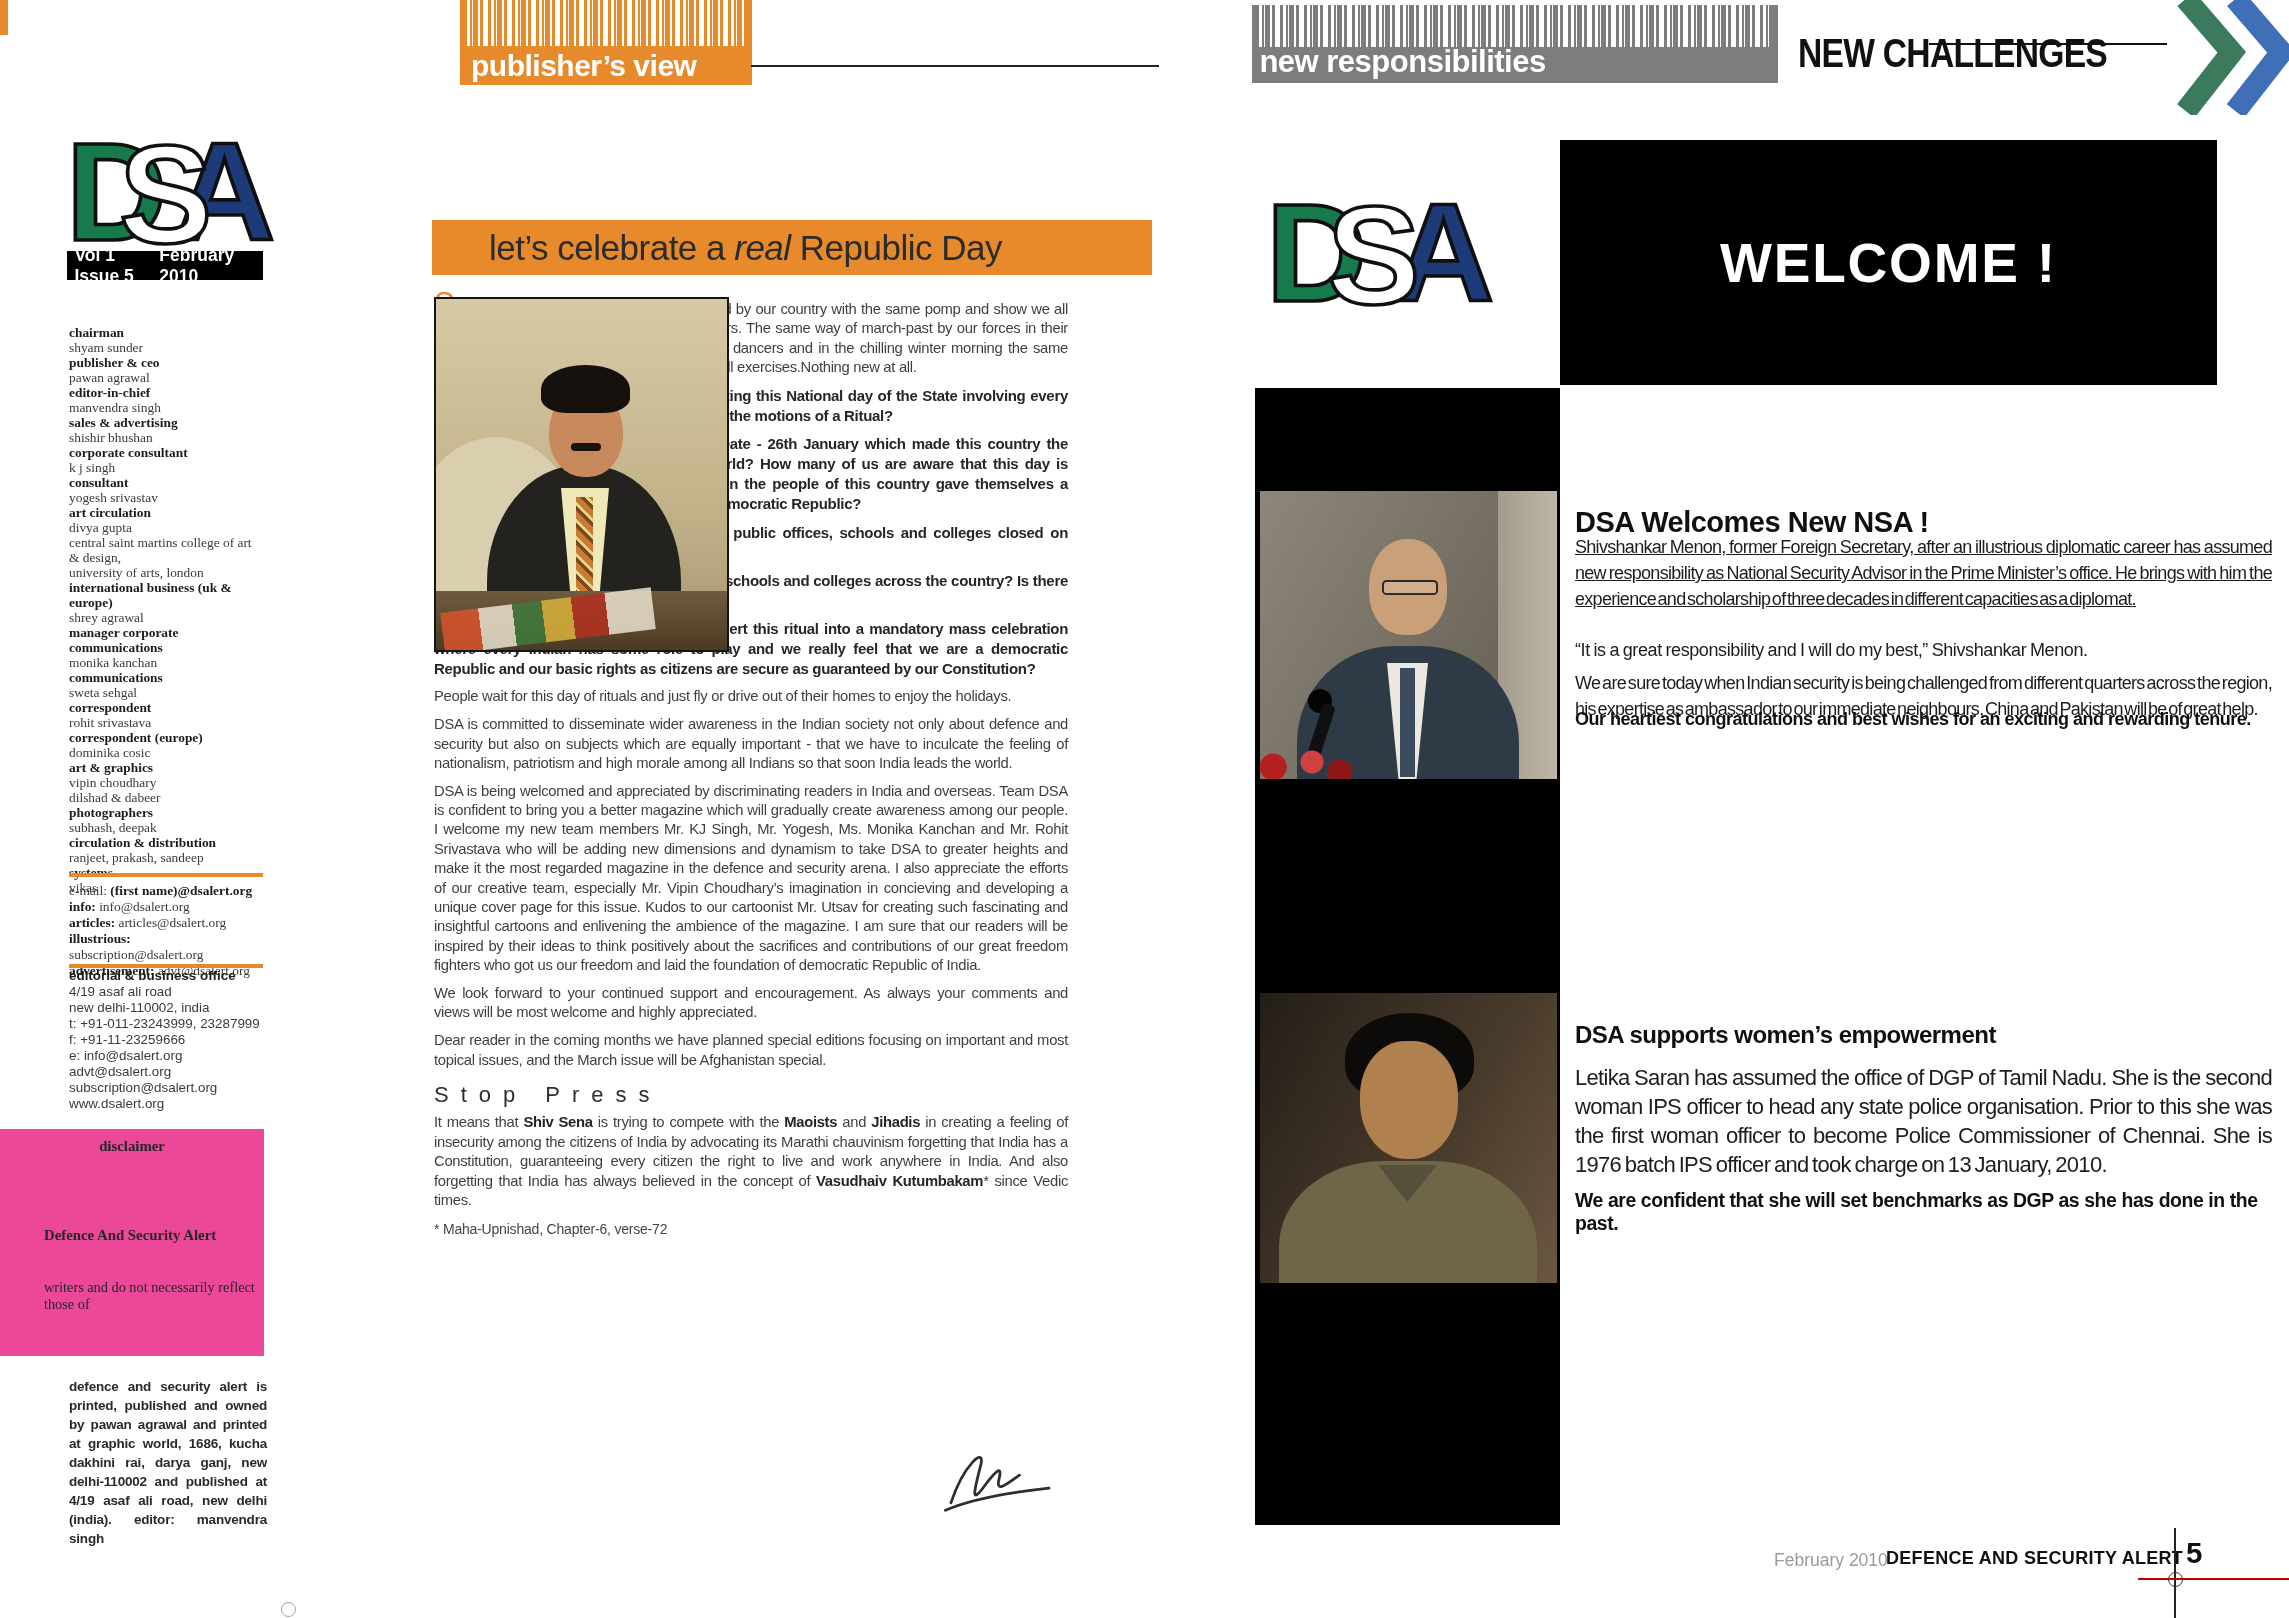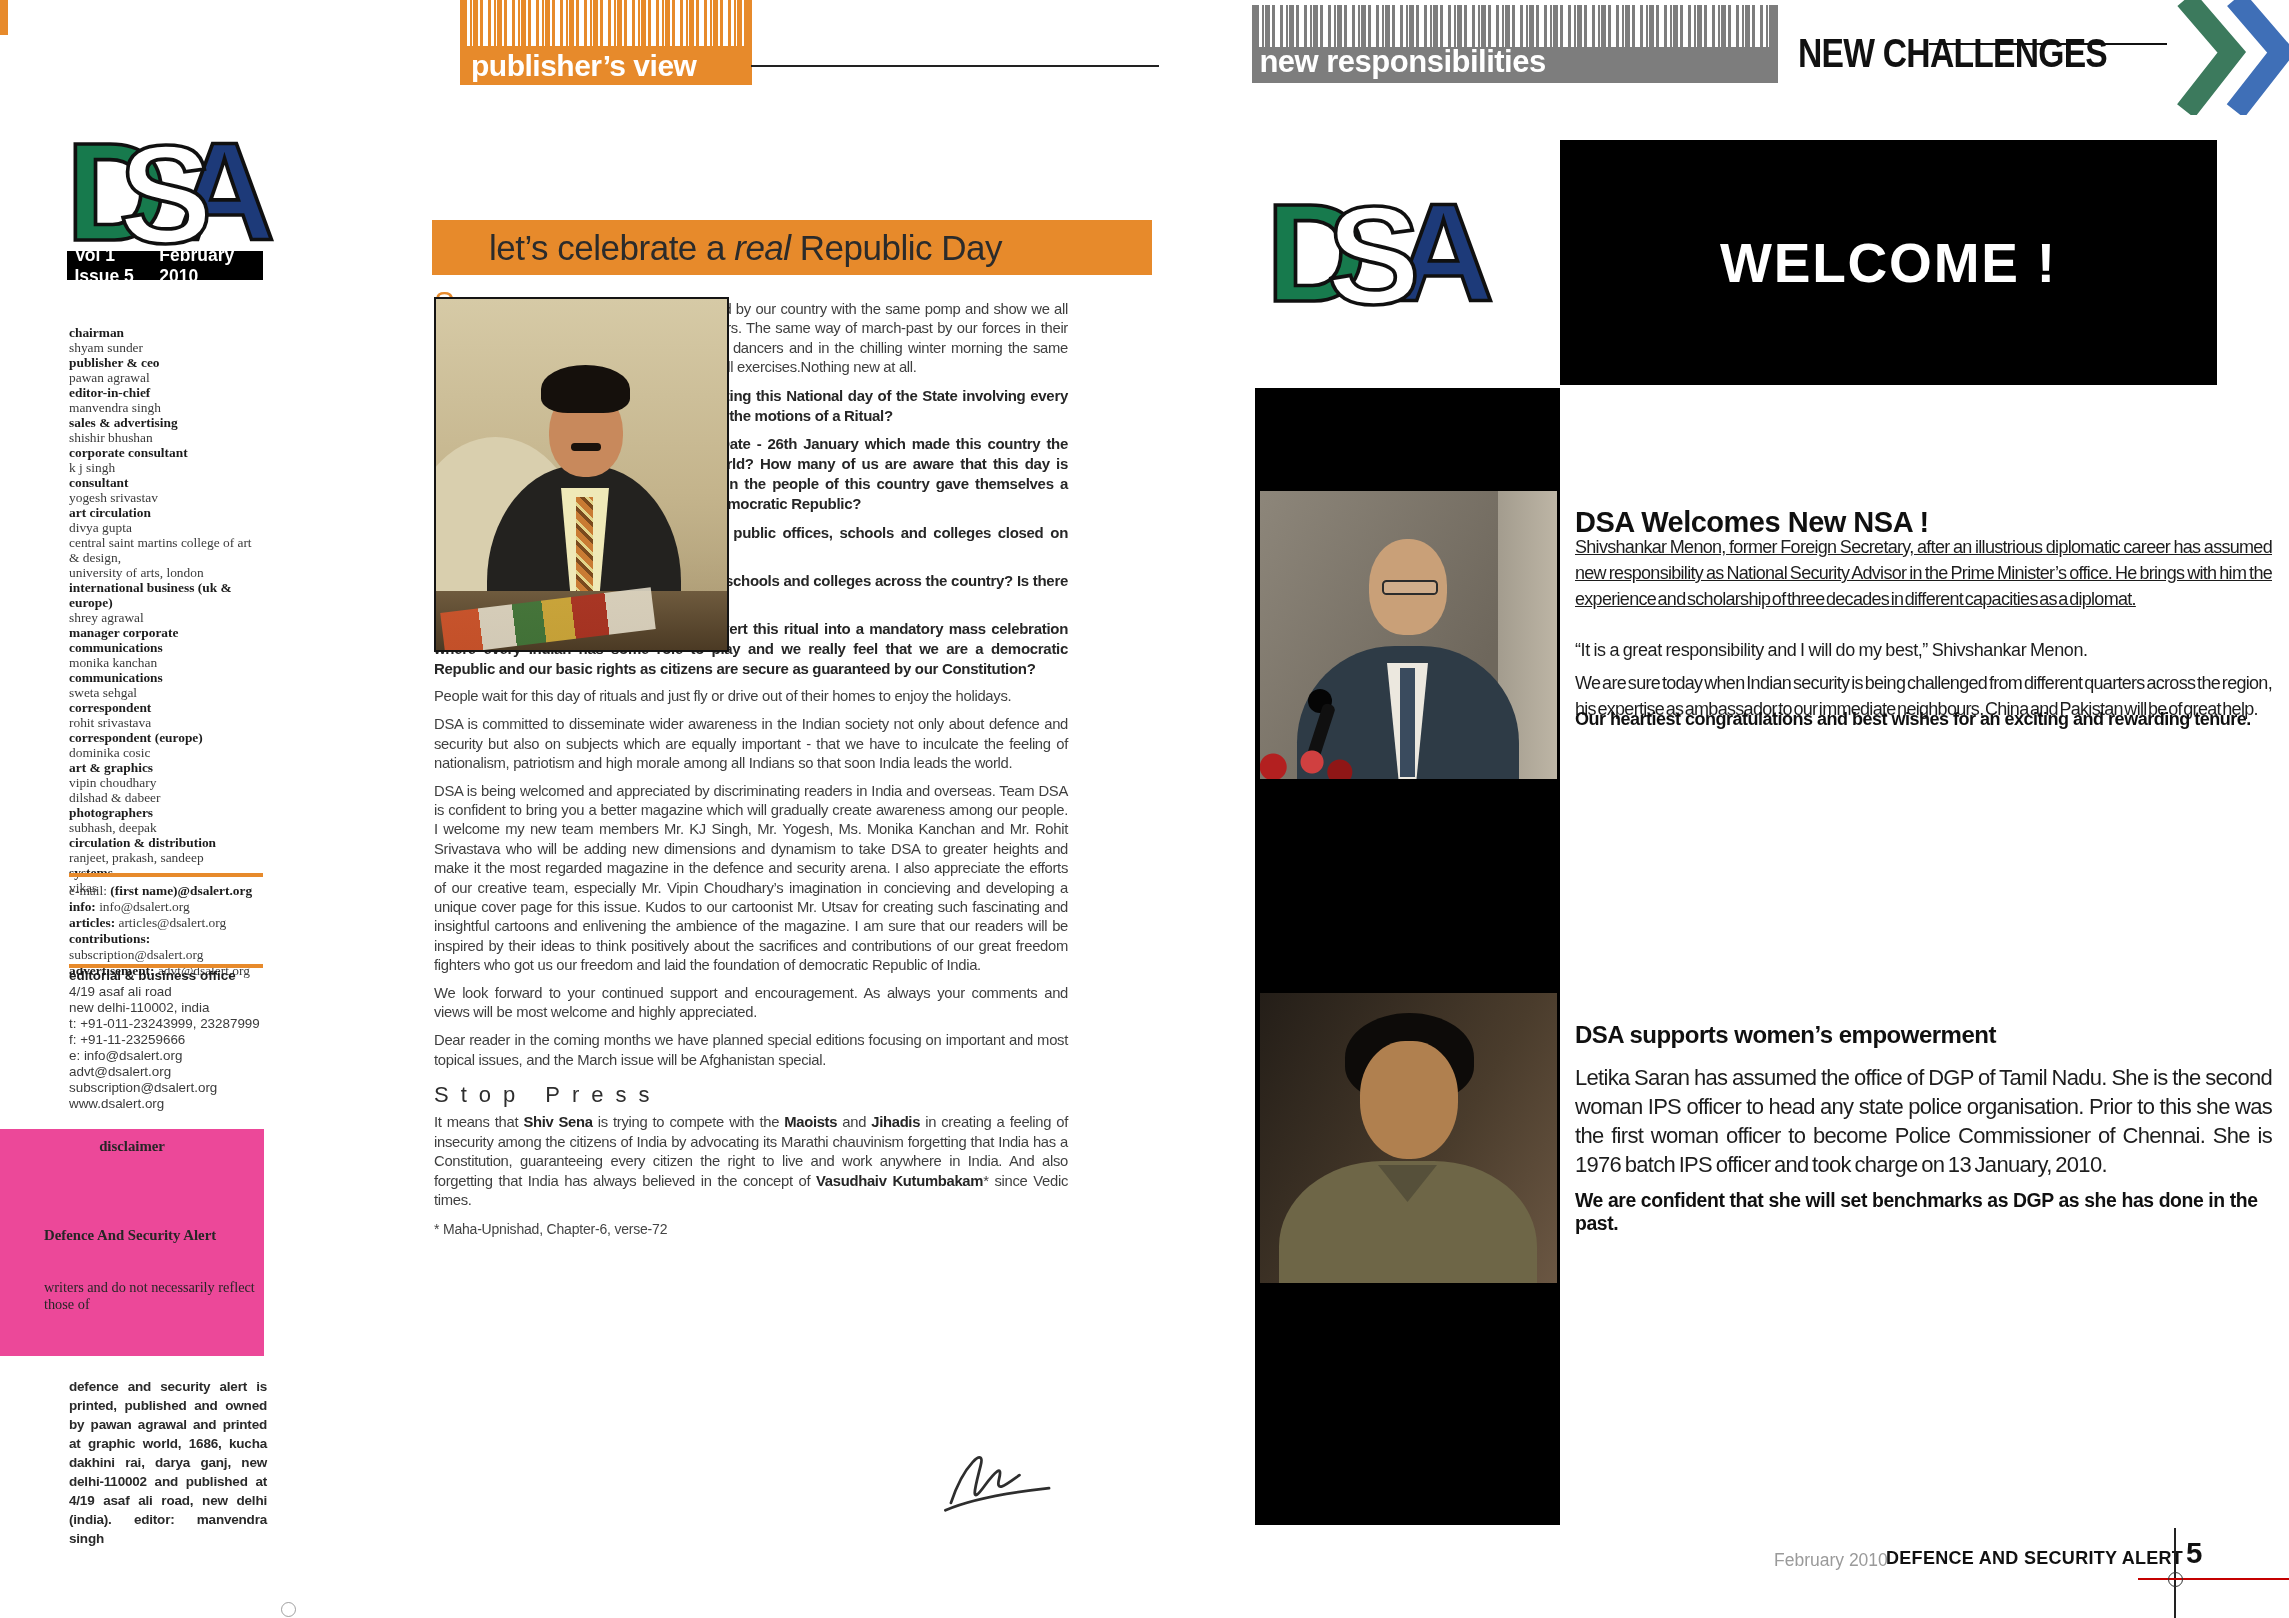--- a/index.html
+++ b/index.html
@@ -181,21 +181,21 @@
       <div class="mh-name">ranjeet, prakash, sandeep</div>
       <div class="mh-role">systems</div>
       <div class="mh-name">vikas</div>
     </div>
 
   <div class="abs orange-rule" style="left:69px;top:873px;"></div>
   <div class="abs emails">
       <div><span>e-mail: </span><span class="bold-lab">(first name)@dsalert.org</span></div>
       <div><span class="bold-lab">info: </span><span>info@dsalert.org</span></div>
       <div><span class="bold-lab">articles: </span><span>articles@dsalert.org</span></div>
-      <div><span class="bold-lab">contributions: </span><span>subscription@dsalert.org</span></div>
+      <div><span class="bold-lab">illustrious: </span><span>subscription@dsalert.org</span></div>
       <div><span class="bold-lab">advertisement: </span><span>advt@dsalert.org</span></div>
     </div>
   <div class="abs orange-rule" style="left:69px;top:964px;"></div>
 
   <div class="abs office">
     <div class="ofc-title">editorial &amp; business office</div>
     <div>
         <div>4/19 asaf ali road</div>
         <div>new delhi-110002, india</div>
         <div>t: +91-011-23243999, 23287999</div>

